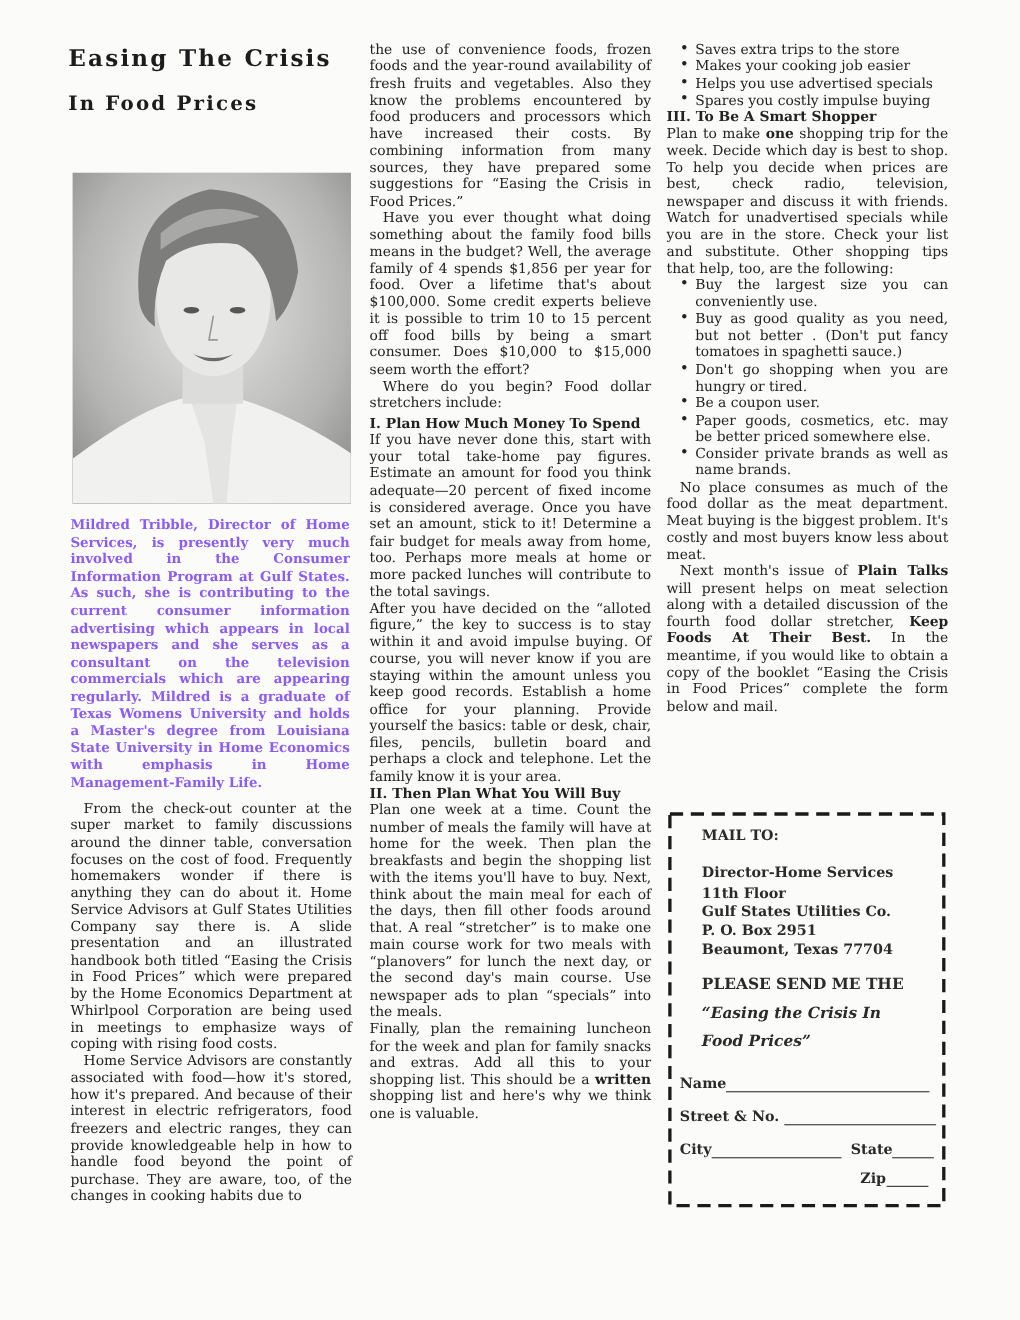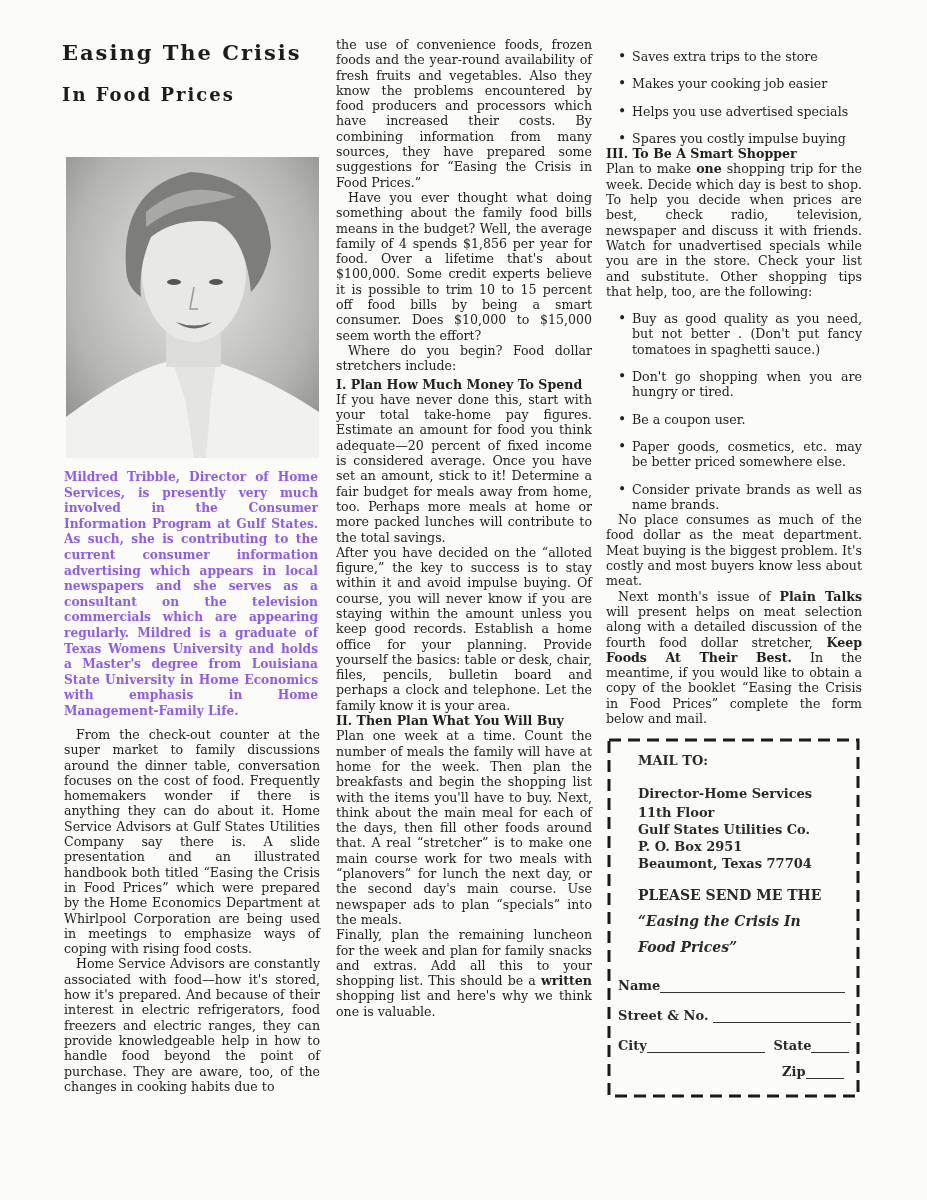--- a/index.html
+++ b/index.html
@@ -11,21 +11,21 @@
   .title { position:absolute; left:62px; font-family:"DejaVu Serif", serif; font-weight:bold;
            letter-spacing:2px; color:#1c1c1c; }
   .t1 { top:40px; font-size:21px; }
   .t2 { top:84px; font-size:18px; }
   .photo { position:absolute; left:66px; top:157px; width:253px; height:301px;
            background:radial-gradient(ellipse at 50% 45%, #e8e8e6 0%, #bdbdbb 55%, #9d9d9b 100%); overflow:hidden; }
   .caption { position:absolute; left:64px; top:470px; width:254px; font-weight:bold; font-size:12.2px;
              line-height:15.6px; text-align:justify; color:#8b5cf6; }
   .head { font-weight:bold; }
   ul.bul { margin:0; padding:0; list-style:none; }
-  ul.bul li { position:relative; padding-left:26px;margin-top:12px; }
+  ul.bul li { position:relative; padding-left:26px; }
   ul.bul li::before { content:"\2022"; position:absolute; left:12px; font-size:14px; }
   .s1 li { padding-left:18px; }
   .s1 li::before { left:4px; }
   .stretch { padding-left:30px; text-align:left; }
   .mailbox { position:absolute; left:606px; top:737px; width:255px; height:360px; }
   .mail-line { position:absolute; font-weight:bold; font-size:13px; color:#2a2a2a; white-space:nowrap; }
   .blank { display:inline-block; border-bottom:1px solid #333; vertical-align:bottom; }
 </style>
 </head>
 <body>
@@ -78,20 +78,21 @@
 <div class="col" style="left:606px; top:37px; width:256px;">
   <ul class="bul s1">
     <li>Saves extra trips to the store</li>
     <li>Makes your cooking job easier</li>
     <li>Helps you use advertised specials</li>
     <li>Spares you costly impulse buying</li>
   </ul>
   <p class="head">III.  To Be A Smart Shopper</p>
   <p><span>Plan to make </span><b>one</b><span> shopping trip for the week. Decide which day is best to shop. To help you decide when prices are best, check radio, television, newspaper and discuss it with friends. Watch for unadvertised specials while you are in the store. Check your list and substitute. Other shopping tips that help, too, are the following:</span></p>
   <ul class="bul">
+    <li>Buy the largest size you can conveniently use.</li>
     <li>Buy as good quality as you need, but not better . (Don't put fancy tomatoes in spaghetti sauce.)</li>
     <li>Don't go shopping when you are hungry or tired.</li>
     <li>Be a coupon user.</li>
     <li>Paper goods, cosmetics, etc. may be better priced somewhere else.</li>
     <li>Consider private brands as well as name brands.</li>
   </ul>
   <p class="ind">No place consumes as much of the food dollar as the meat department. Meat buying is the biggest problem. It's costly and most buyers know less about meat.</p>
   <p class="ind"><span>Next month's issue of </span><b>Plain Talks</b><span> will present helps on meat selection along with a detailed discussion of the fourth food dollar stretcher, </span><b>Keep Foods At Their Best.</b><span> In the meantime, if you would like to obtain a copy of the booklet “Easing the Crisis in Food Prices” complete the form below and mail.</span></p>
 </div>
 

